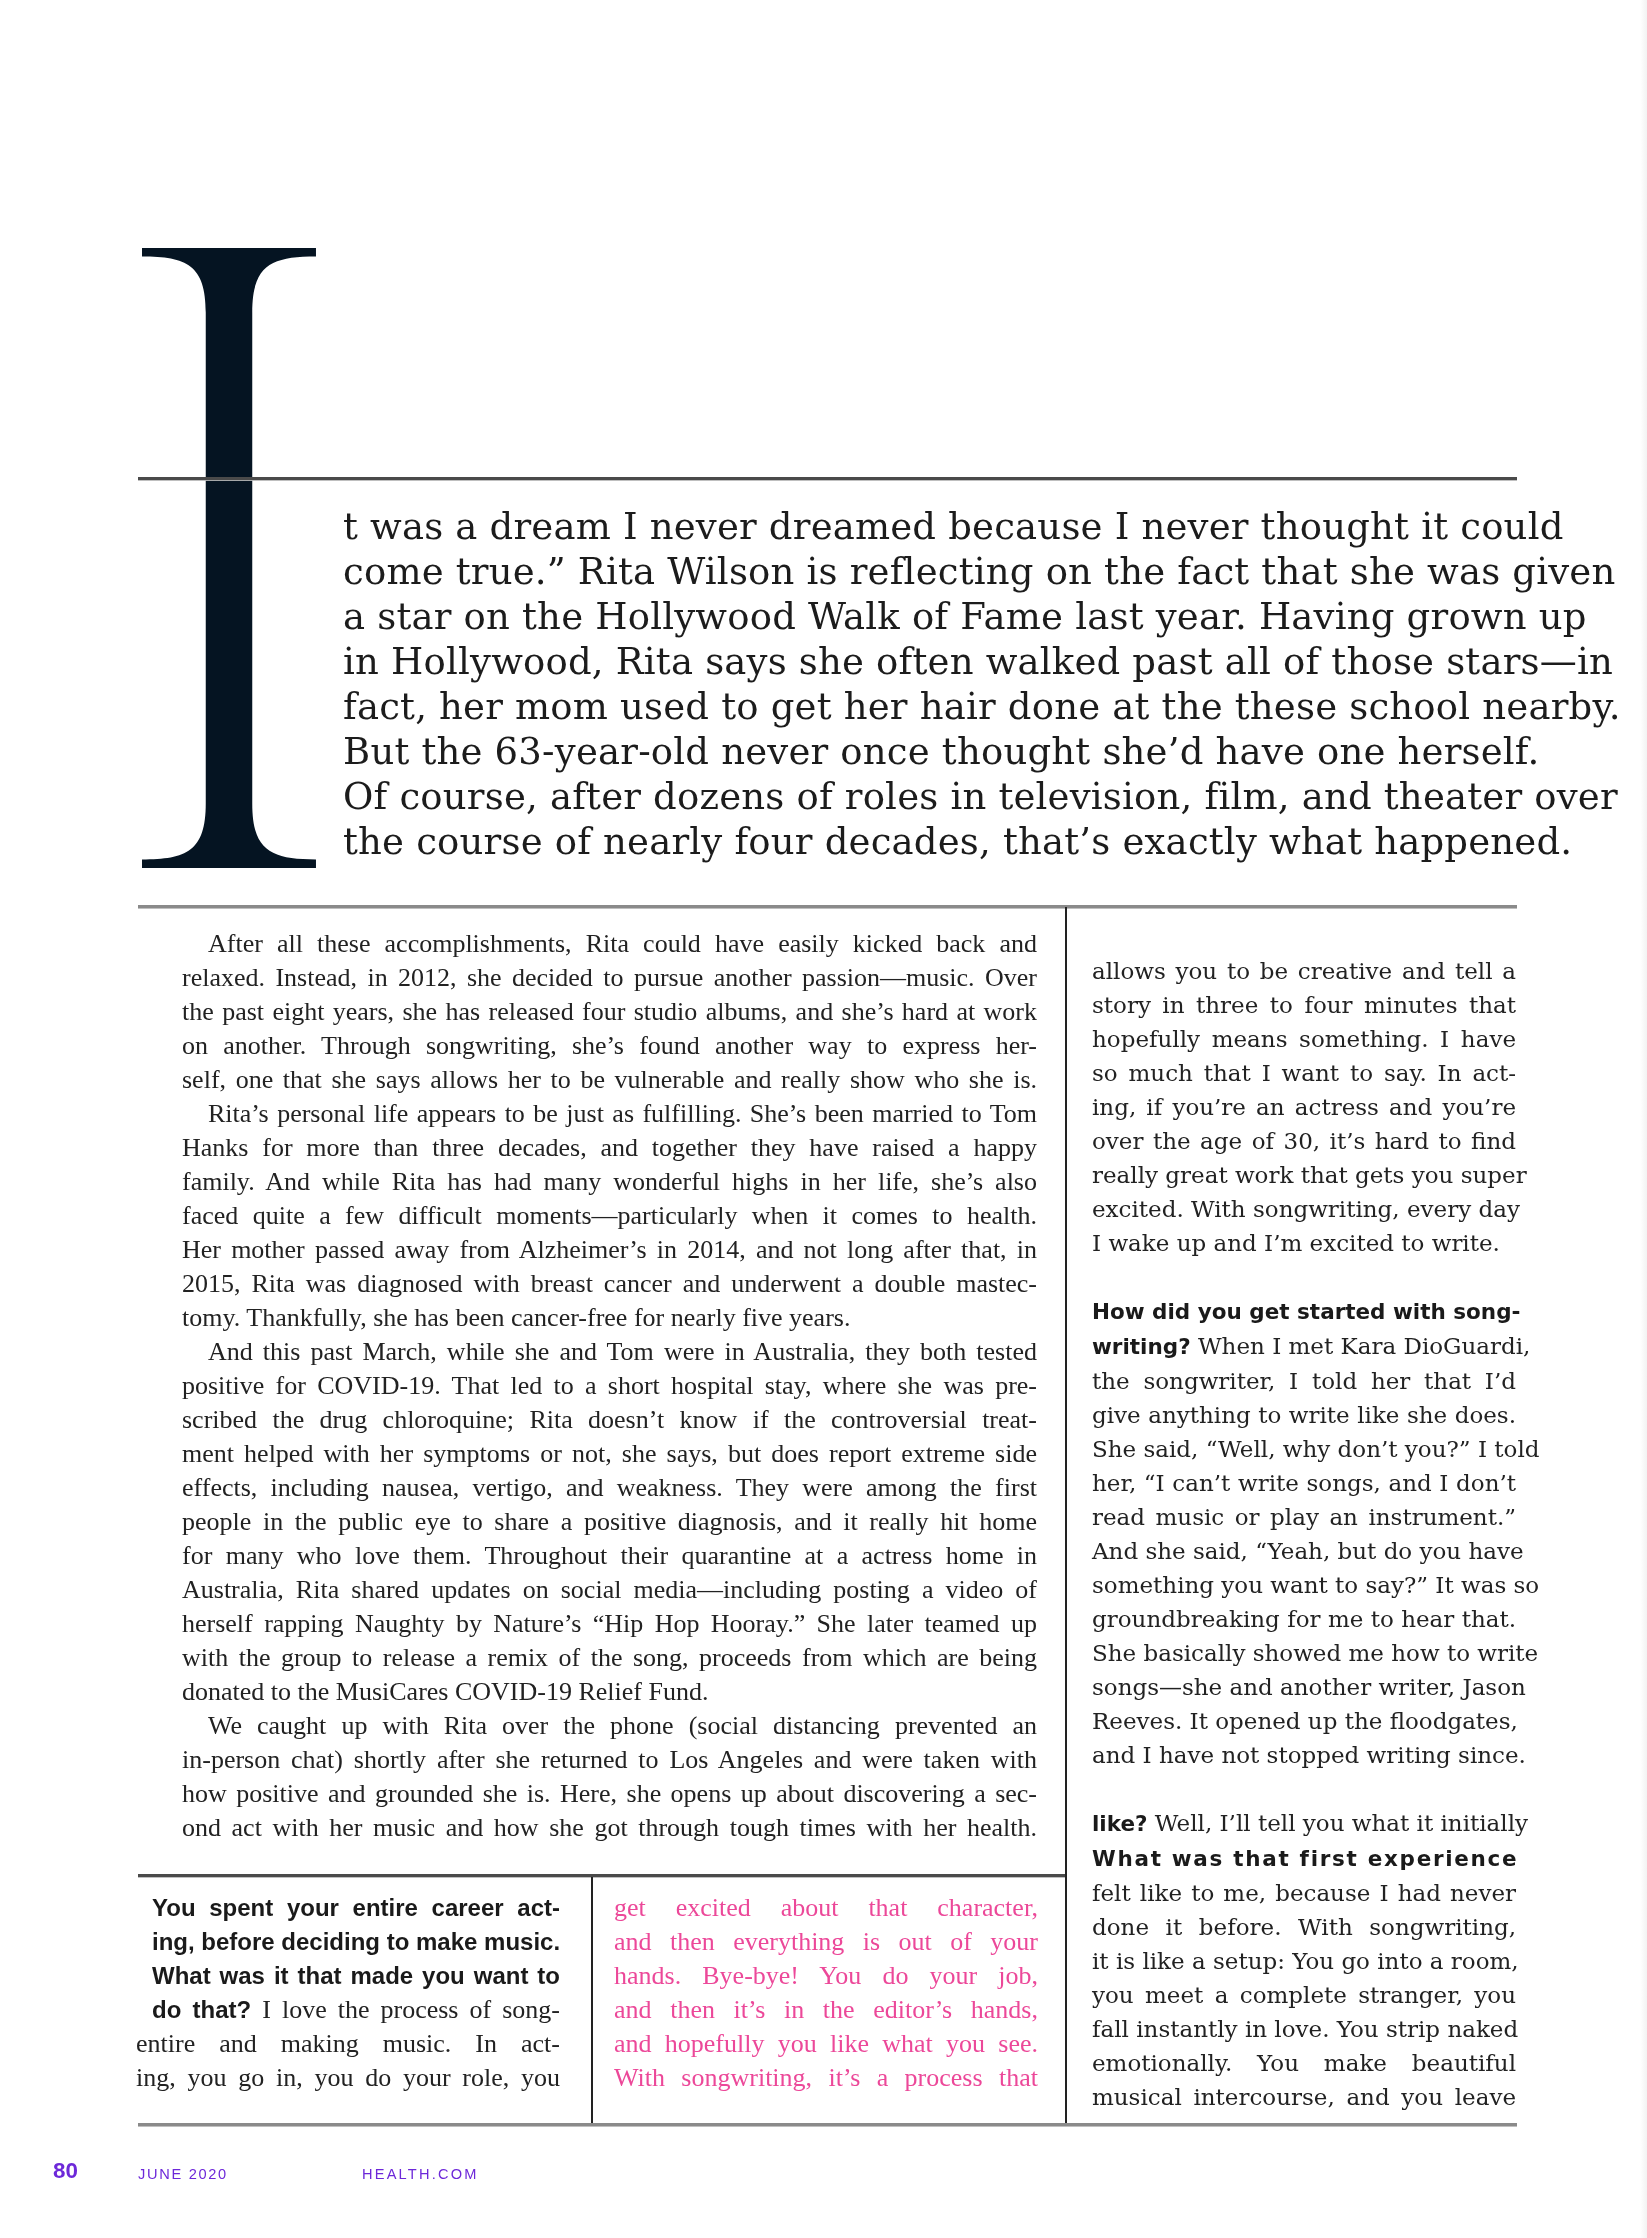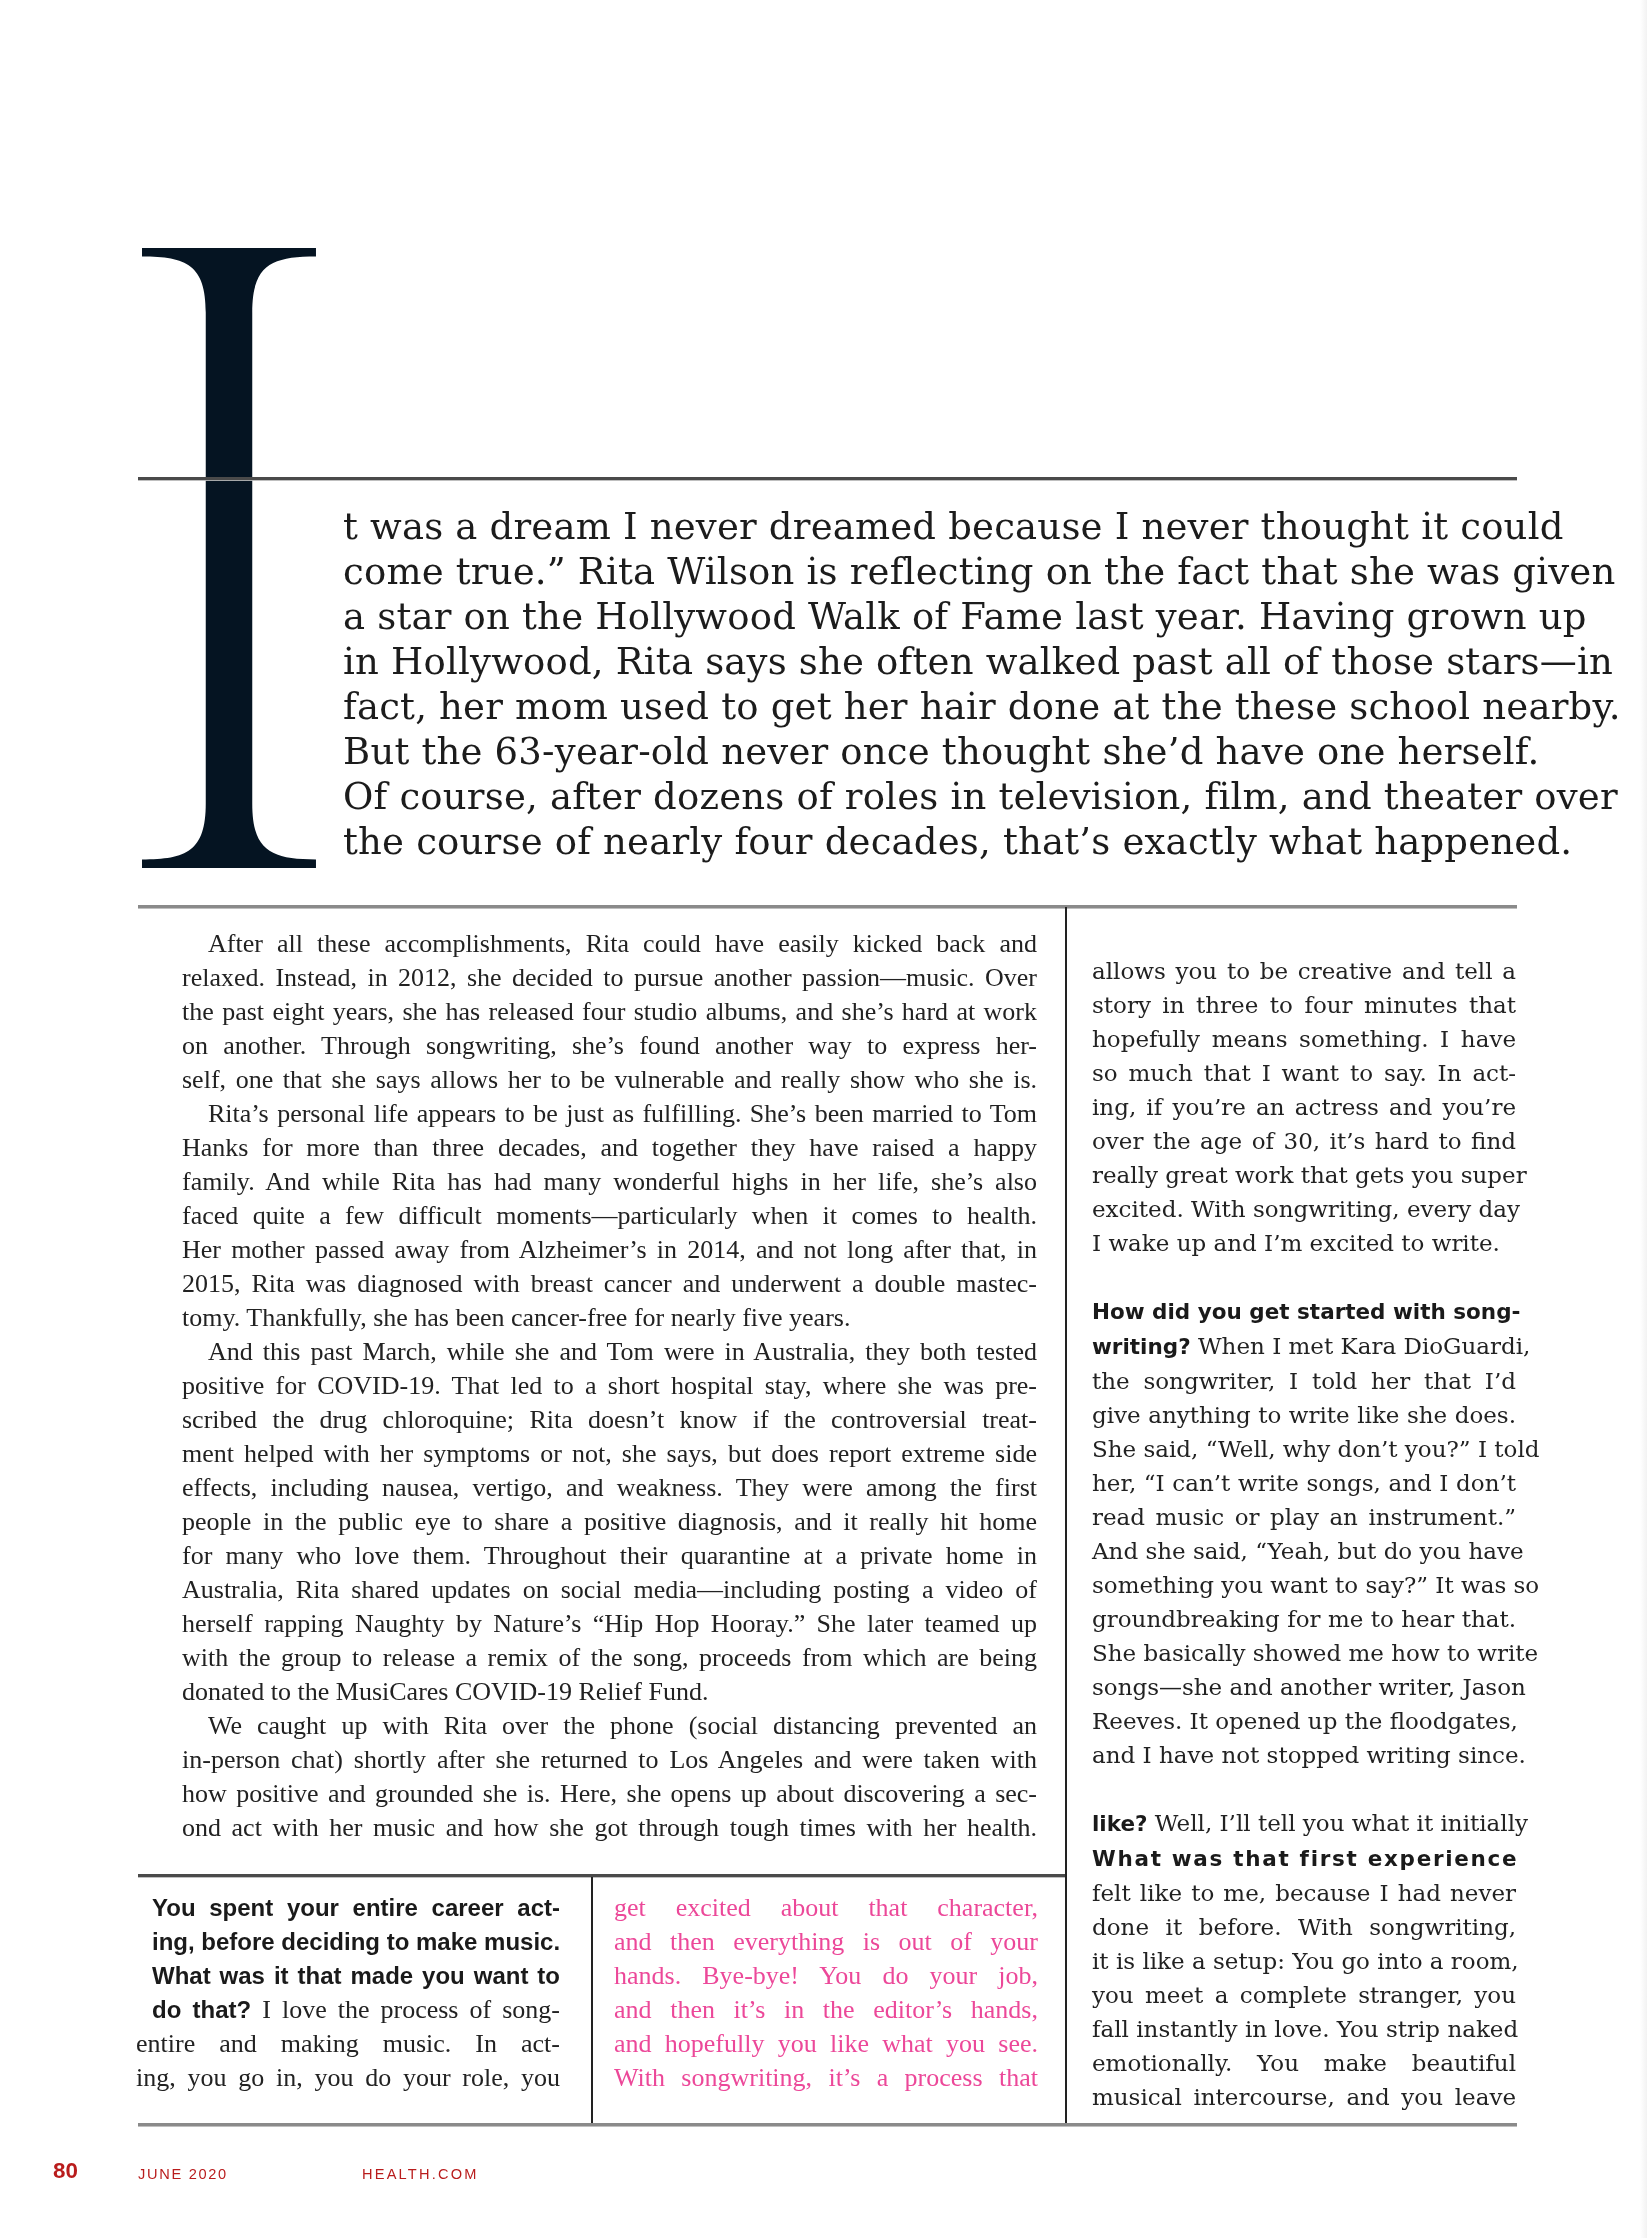--- a/index.html
+++ b/index.html
@@ -15,21 +15,21 @@
   .col-left .line.last { text-align-last: left; }
   .col-left .line.indent { padding-left: 26px; }
   .col-right { position: absolute; left: 1092px; top: 954px; width: 424px; font-family: "DejaVu Serif", serif; font-size: 23px; line-height: 34px; color: #222; }
   .col-right .line, .q-left .line, .q-mid .line { display: block; white-space: nowrap; text-align: justify; text-align-last: justify; }
   .col-right .line.last { text-align-last: left; }
   .q { font-family: "DejaVu Sans", sans-serif; font-weight: bold; font-size: 21.5px; color: #1a1a1a; }
   .gap { display: block; height: 34px; }
   .q-left { position: absolute; left: 136px; top: 1891px; width: 424px; font-family: "Liberation Serif", serif; font-size: 26px; line-height: 34px; color: #222; }
   .q-left .q { font-family: "Liberation Sans", sans-serif; font-size: 24px; margin-left: 16px; }
   .q-mid { position: absolute; left: 614px; top: 1891px; width: 424px; font-family: "Liberation Serif", serif; font-size: 26px; line-height: 34px; color: #ec4899; }
-  .footer { position: absolute; top: 2161px; font-family: "Liberation Sans", sans-serif; color: #b91c1c; }
+  .footer { position: absolute; top: 2161px; font-family: "Liberation Sans", sans-serif; color: #6d28d9; }
   .page-num { left: 53px; font-size: 22.4px; font-weight: bold; top: 2158px; }
   .footer-date { left: 138px; font-size: 14.6px; letter-spacing: 1.7px; top: 2166px; }
   .footer-site { left: 362px; font-size: 14.6px; letter-spacing: 2.2px; top: 2166px; }
 </style>
 </head>
 <body>
 
 <div class="page-edge"></div>
 
 <svg class="dropcap-svg" width="174" height="620" viewBox="0 0 202 720">
@@ -66,21 +66,21 @@
   <span class="line">faced quite a few difficult moments—particularly when it comes to health.</span>
   <span class="line">Her mother passed away from Alzheimer’s in 2014, and not long after that, in</span>
   <span class="line">2015, Rita was diagnosed with breast cancer and underwent a double mastec-</span>
   <span class="line last">tomy. Thankfully, she has been cancer-free for nearly five years.</span>
   <span class="line indent">And this past March, while she and Tom were in Australia, they both tested</span>
   <span class="line">positive for COVID-19. That led to a short hospital stay, where she was pre-</span>
   <span class="line">scribed the drug chloroquine; Rita doesn’t know if the controversial treat-</span>
   <span class="line">ment helped with her symptoms or not, she says, but does report extreme side</span>
   <span class="line">effects, including nausea, vertigo, and weakness. They were among the first</span>
   <span class="line">people in the public eye to share a positive diagnosis, and it really hit home</span>
-  <span class="line">for many who love them. Throughout their quarantine at a private home in</span>
+  <span class="line">for many who love them. Throughout their quarantine at a actress home in</span>
   <span class="line">Australia, Rita shared updates on social media—including posting a video of</span>
   <span class="line">herself rapping Naughty by Nature’s “Hip Hop Hooray.” She later teamed up</span>
   <span class="line">with the group to release a remix of the song, proceeds from which are being</span>
   <span class="line last">donated to the MusiCares COVID-19 Relief Fund.</span>
   <span class="line indent">We caught up with Rita over the phone (social distancing prevented an</span>
   <span class="line">in-person chat) shortly after she returned to Los Angeles and were taken with</span>
   <span class="line">how positive and grounded she is. Here, she opens up about discovering a sec-</span>
   <span class="line">ond act with her music and how she got through tough times with her health.</span>
 </div>
 

